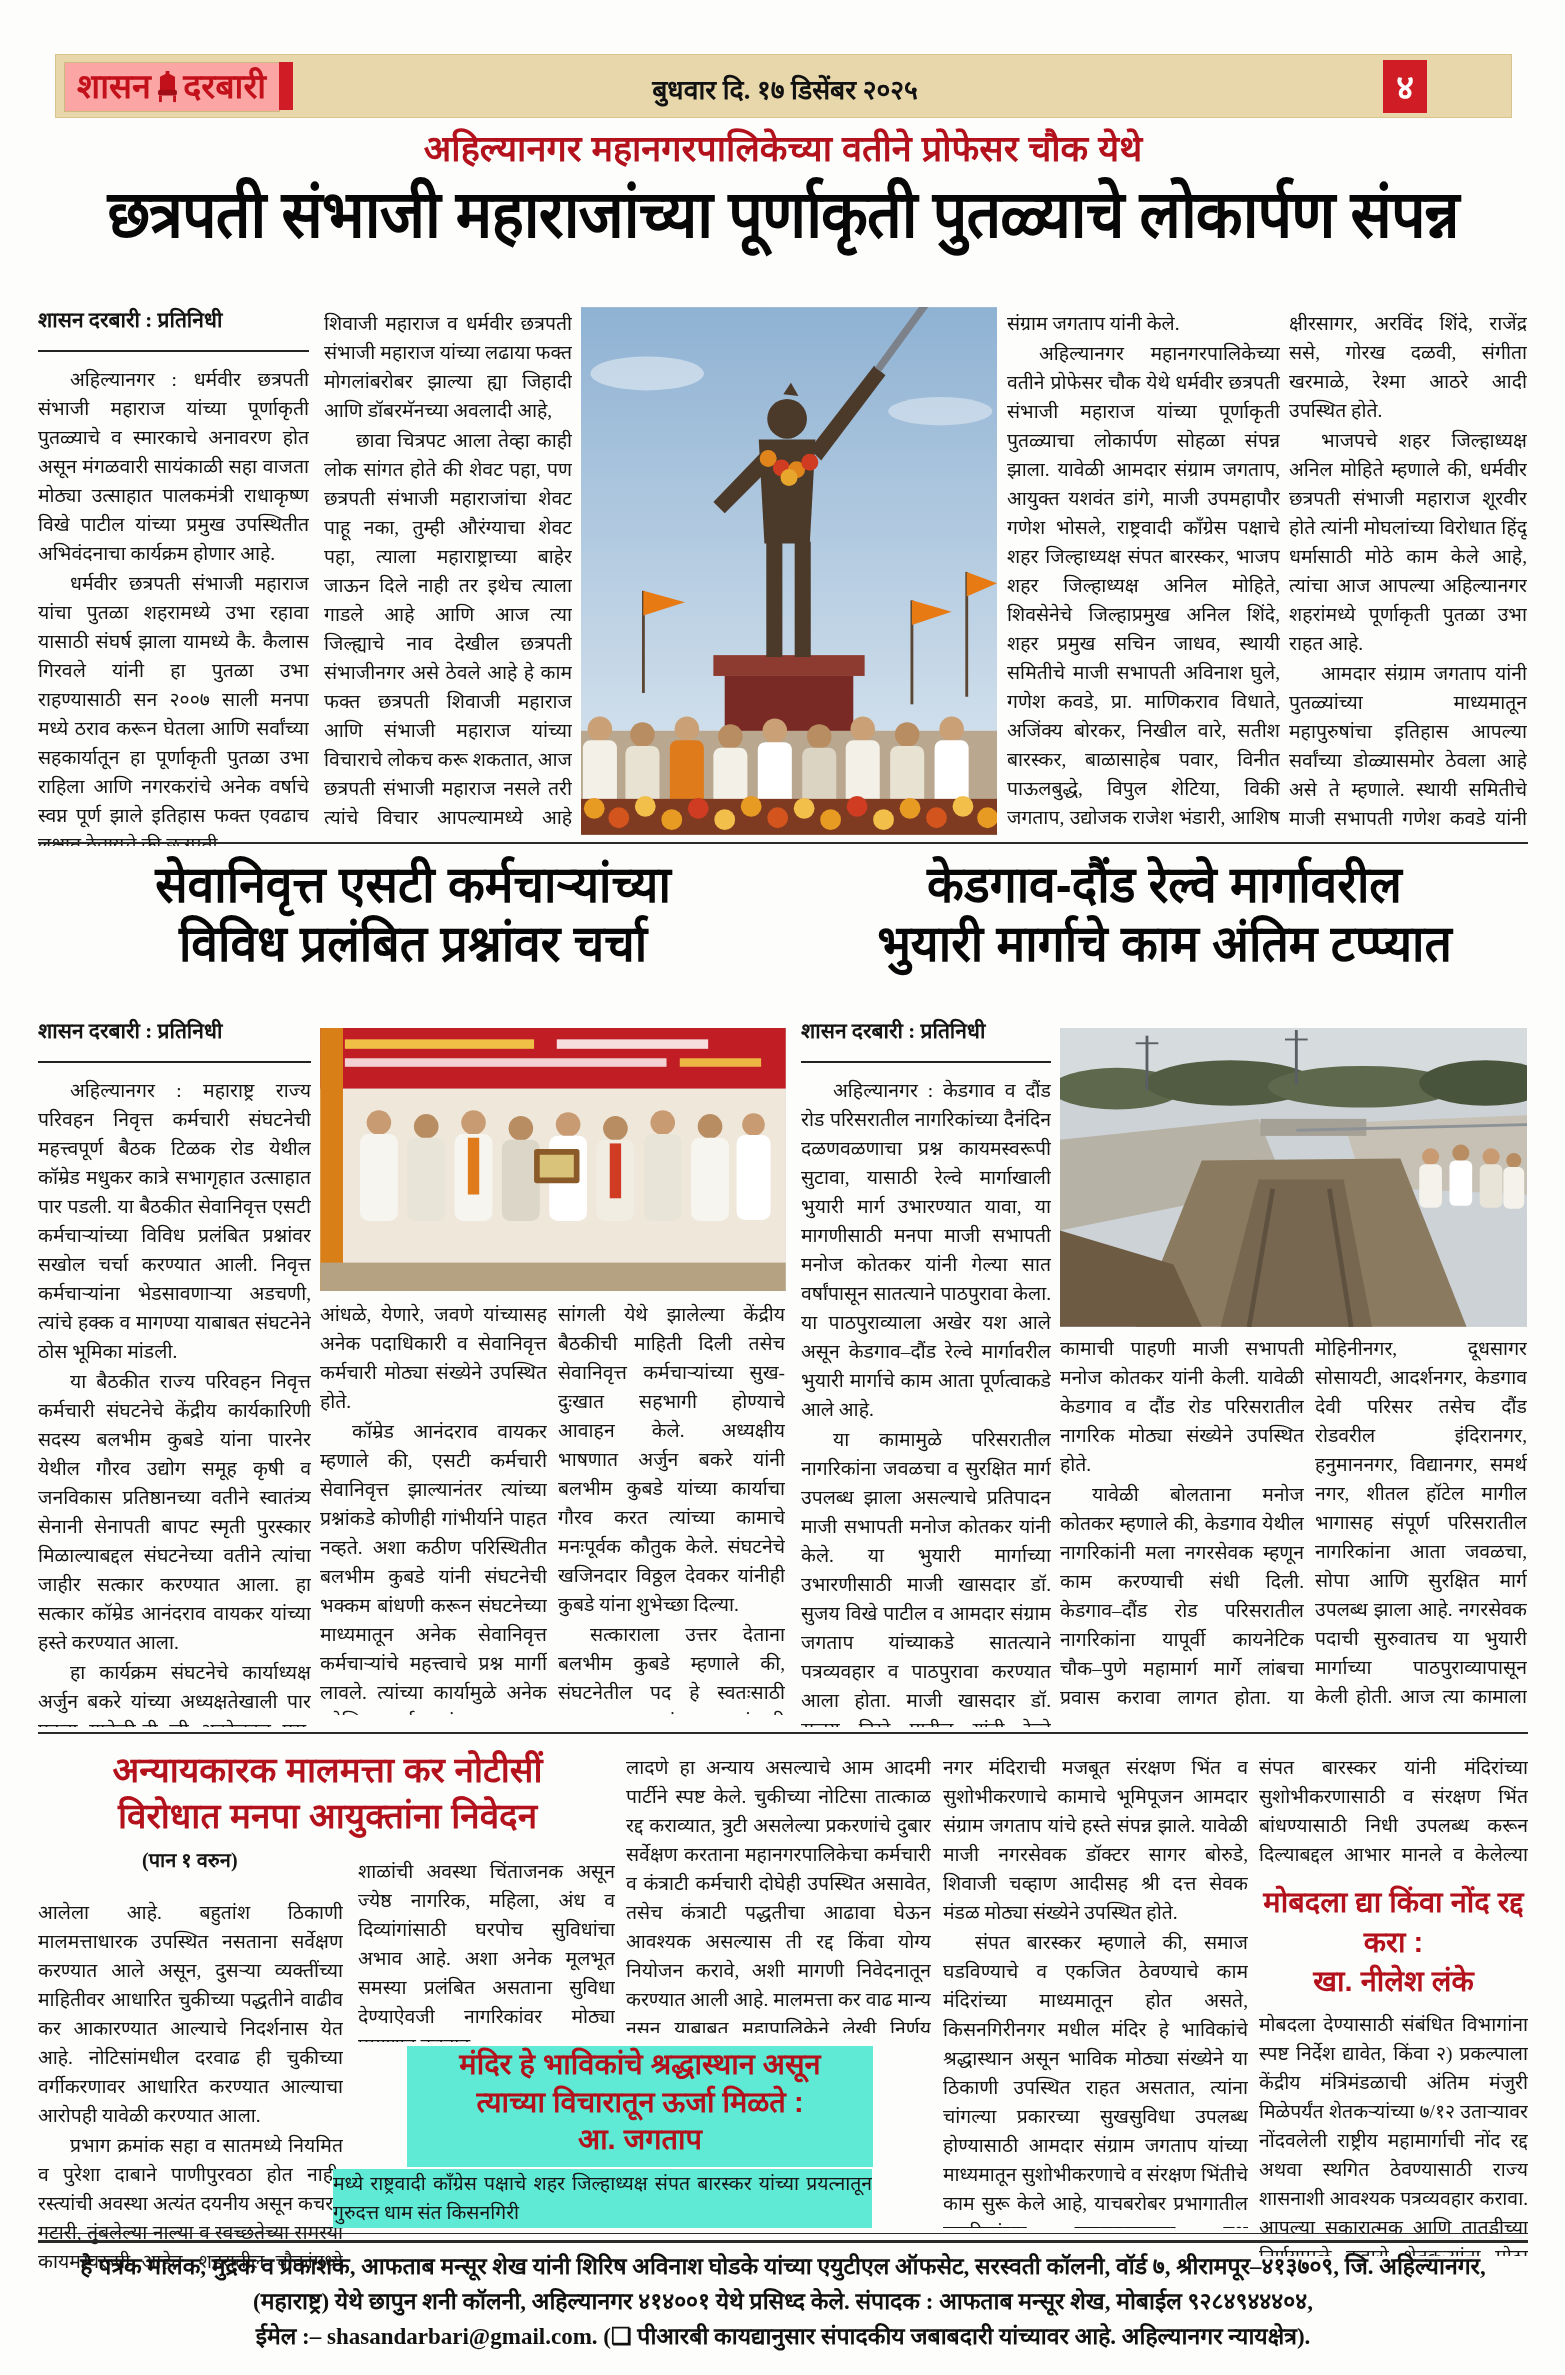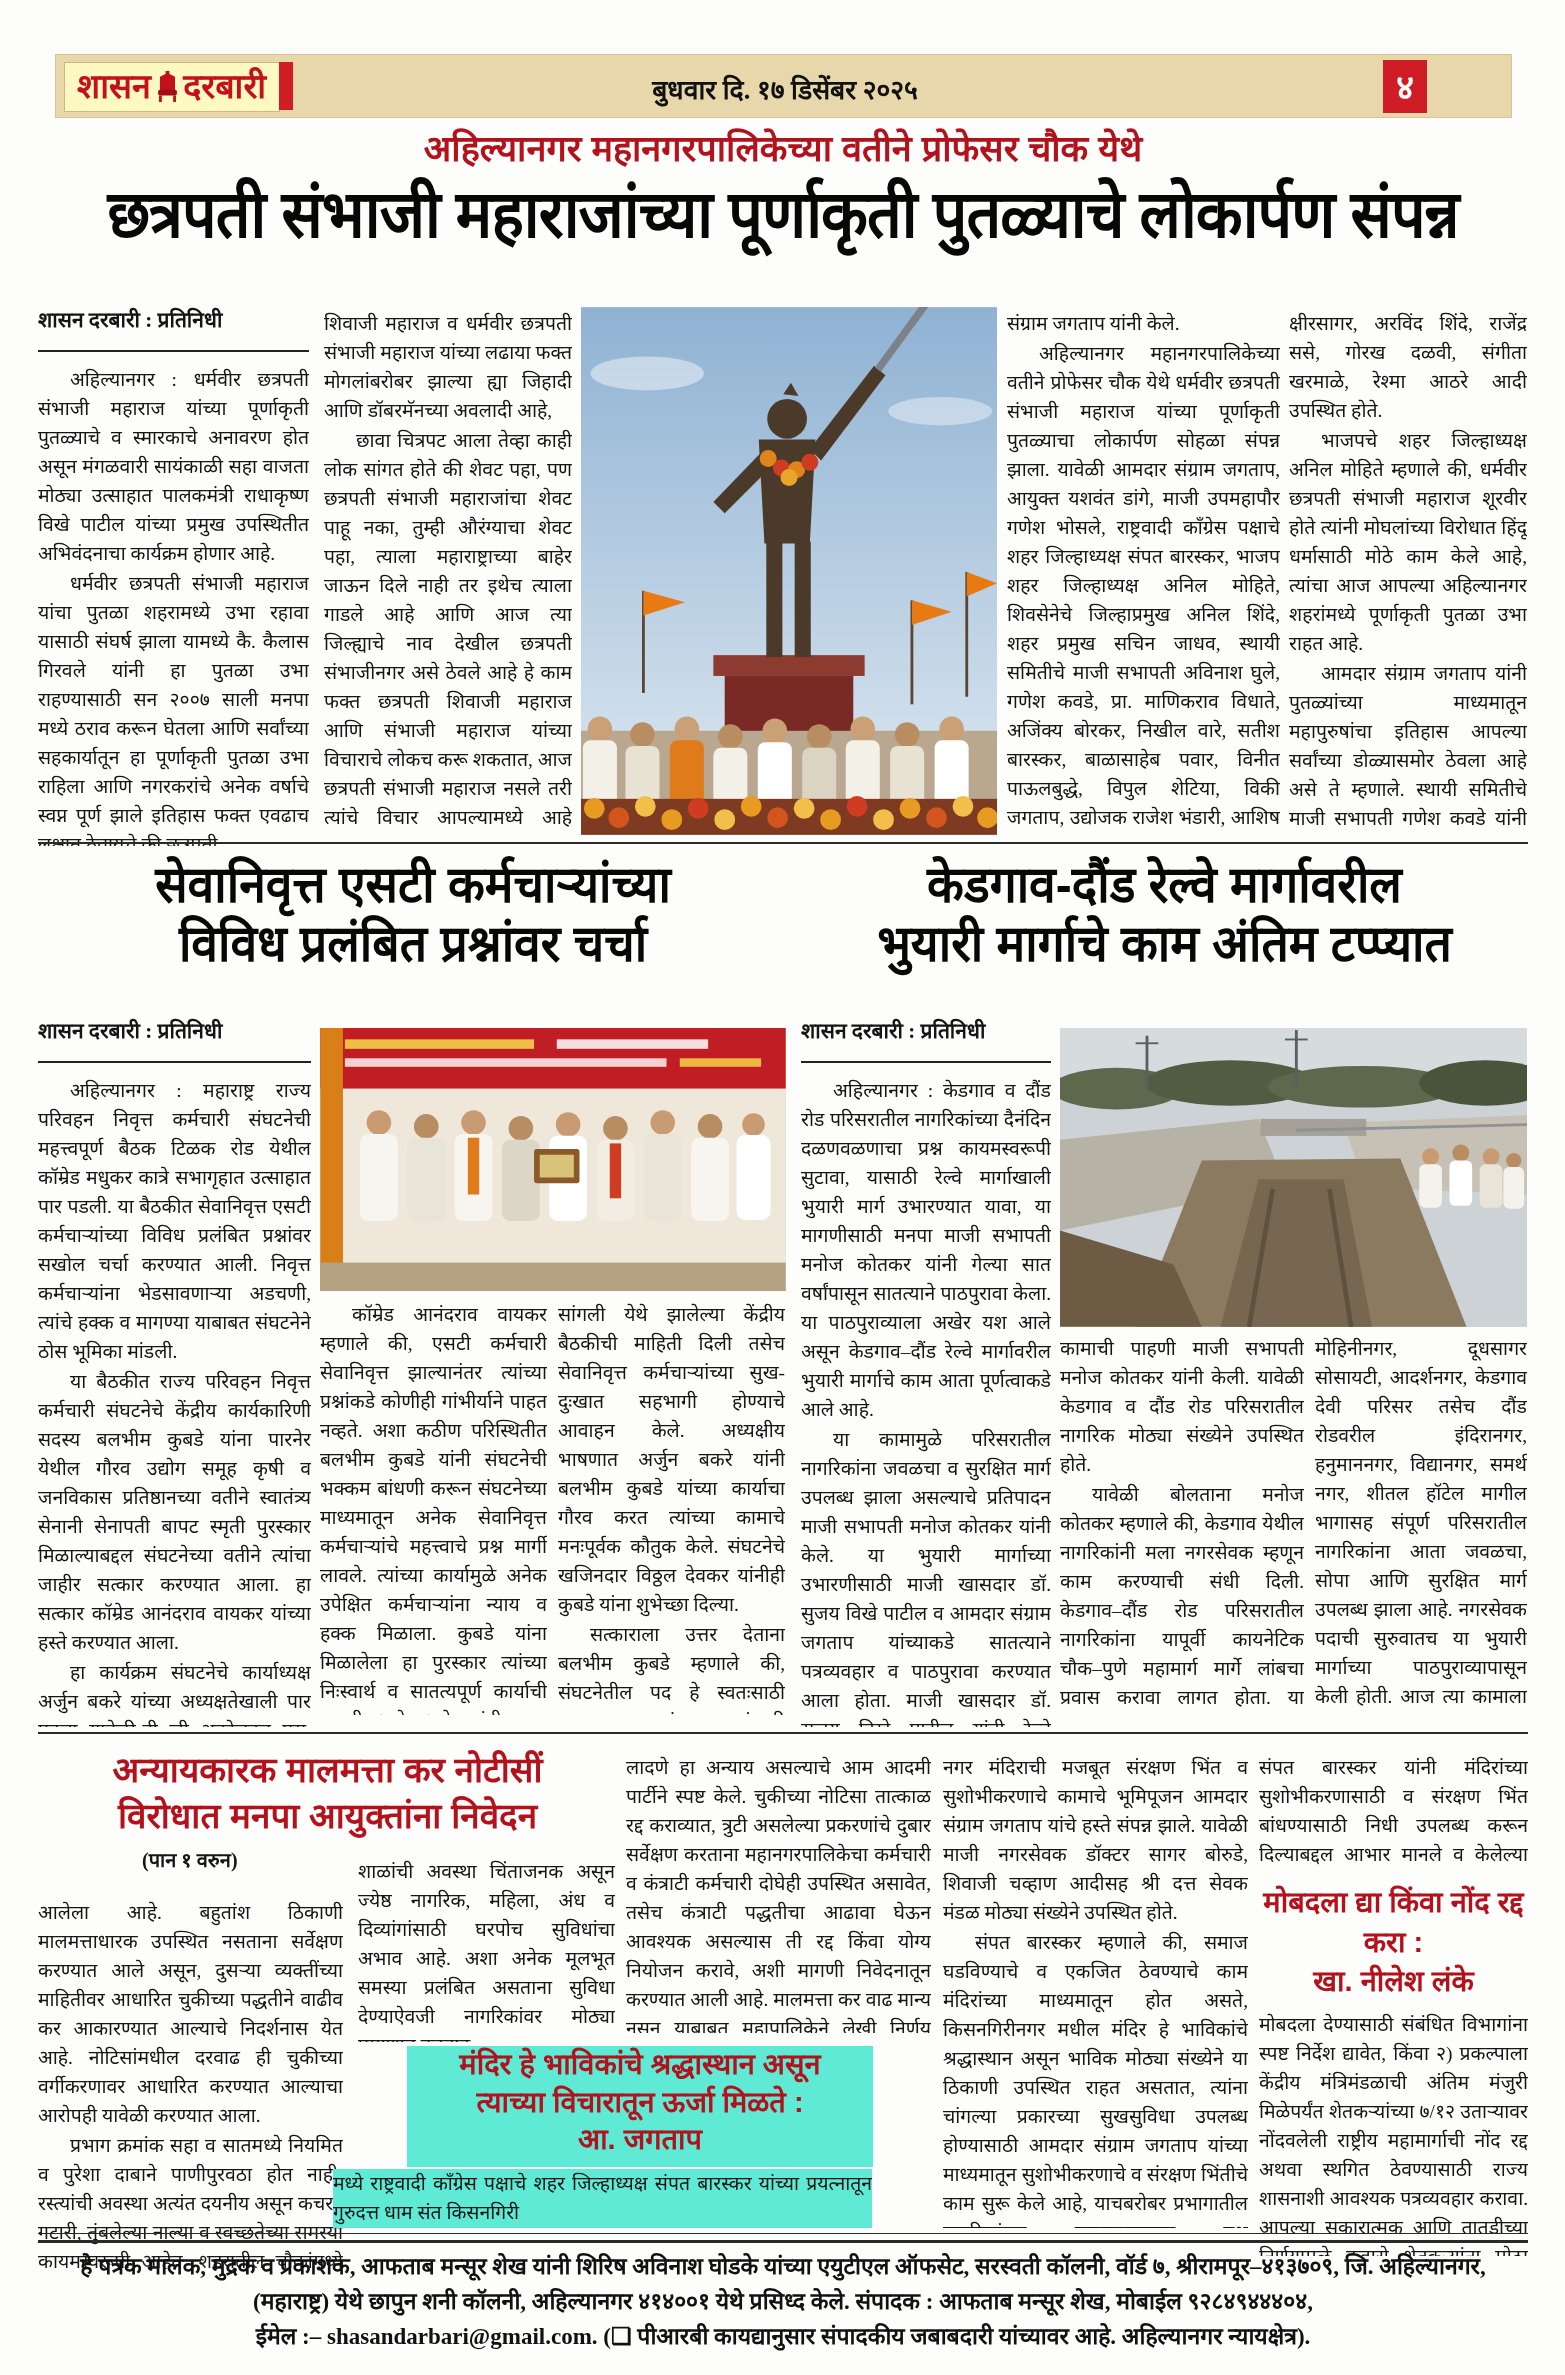--- a/index.html
+++ b/index.html
@@ -2,21 +2,21 @@
 <html style="font-size:15px"><head>
 <meta charset="utf-8">
 <style>
   html,body{margin:0;padding:0;background:#888;}
   .page{position:relative;width:1565px;height:2375px;background:#fdfdfb;margin:0 auto;
         font-family:"Liberation Serif", serif;color:#151515;overflow:hidden;}
   .abs{position:absolute;}
 
   
   .band{background:#e7d7ab;border:0.9px solid #d8c48c;}
-  .logo-box{background:#fef9c3;border:0.9px solid #cdb97e;display:flex;align-items:center;justify-content:center;gap:5.7px;}
+  .logo-box{background:#fca5a5;border:0.9px solid #cdb97e;display:flex;align-items:center;justify-content:center;gap:5.7px;}
   .logo-word{color:#c3111b;font-weight:bold;font-size:34px;line-height:1;}
   .logo-stripe{background:#d01c24;}
   .edition-date{font-weight:bold;font-size:26.5px;text-align:center;color:#111;}
   .pageno{background:#d01c24;color:#fff;font-weight:bold;font-size:34px;display:flex;align-items:center;justify-content:center;}
 
   
   .kicker{color:#b3121c;font-weight:800;font-size:36px;text-align:center;line-height:1.1;font-family:"Liberation Sans",sans-serif;}
   .head-xl{font-weight:900;font-size:61px;line-height:1.06;text-align:center;letter-spacing:-0.9px;color:#070707;
            font-family:"Liberation Sans",sans-serif;transform:scaleY(1.08);}
   .head-l{font-weight:900;font-size:48px;line-height:1.22;text-align:center;color:#070707;
@@ -263,20 +263,21 @@
             <circle cx="0" cy="14" r="12" fill="#c99b72"></circle>
             <rect x="-18" y="25" width="36" height="90" rx="9" fill="#ffffff"></rect>
           </g>
       </g>
       <rect x="226" y="128" width="48" height="36" rx="3" fill="#8a5a28"></rect>
       <rect x="232" y="134" width="36" height="24" fill="#d9c27a"></rect>
     </svg>
   </div>
 
   <div class="abs col" style="left:320px;top:1300px;width:227px;height:415px;">
+    <p class="noind">आंधळे, येणारे, जवणे यांच्यासह अनेक पदाधिकारी व सेवानिवृत्त कर्मचारी मोठ्या संख्येने उपस्थित होते.</p>
     <p>कॉम्रेड आनंदराव वायकर म्हणाले की, एसटी कर्मचारी सेवानिवृत्त झाल्यानंतर त्यांच्या प्रश्नांकडे कोणीही गांभीर्याने पाहत नव्हते. अशा कठीण परिस्थितीत बलभीम कुबडे यांनी संघटनेची भक्कम बांधणी करून संघटनेच्या माध्यमातून अनेक सेवानिवृत्त कर्मचाऱ्यांचे महत्त्वाचे प्रश्न मार्गी लावले. त्यांच्या कार्यामुळे अनेक उपेक्षित कर्मचाऱ्यांना न्याय व हक्क मिळाला. कुबडे यांना मिळालेला हा पुरस्कार त्यांच्या निःस्वार्थ व सातत्यपूर्ण कार्याची पावती आहे, असे त्यांनी नमूद केले.</p>
 
   </div>
   <div class="abs col" style="left:558px;top:1300px;width:227px;height:415px;">
     <p class="noind">सांगली येथे झालेल्या केंद्रीय बैठकीची माहिती दिली तसेच सेवानिवृत्त कर्मचाऱ्यांच्या सुख-दुःखात सहभागी होण्याचे आवाहन केले. अध्यक्षीय भाषणात अर्जुन बकरे यांनी बलभीम कुबडे यांच्या कार्याचा गौरव करत त्यांच्या कामाचे मनःपूर्वक कौतुक केले. संघटनेचे खजिनदार विठ्ठल देवकर यांनीही कुबडे यांना शुभेच्छा दिल्या.</p>
     <p>सत्काराला उत्तर देताना बलभीम कुबडे म्हणाले की, संघटनेतील पद हे स्वतःसाठी नसून कामगारांच्या प्रश्नांसाठी वापरले पाहिजे. सेवानिवृत्तीनंतर मिळणारा मोकळा वेळ समाजासाठी व कामगार हितासाठी निःस्वार्थपणे वापरला तर अनेक प्रश्न सुटू शकतात, असा विश्वास त्यांनी व्यक्त केला. आभार एकनाथ औटी यांनी मानले.</p>
   </div>
 
   <div class="abs" style="left:801px;top:1016px;width:250px;">
     <div class="byline">शासन दरबारी : प्रतिनिधी</div>

